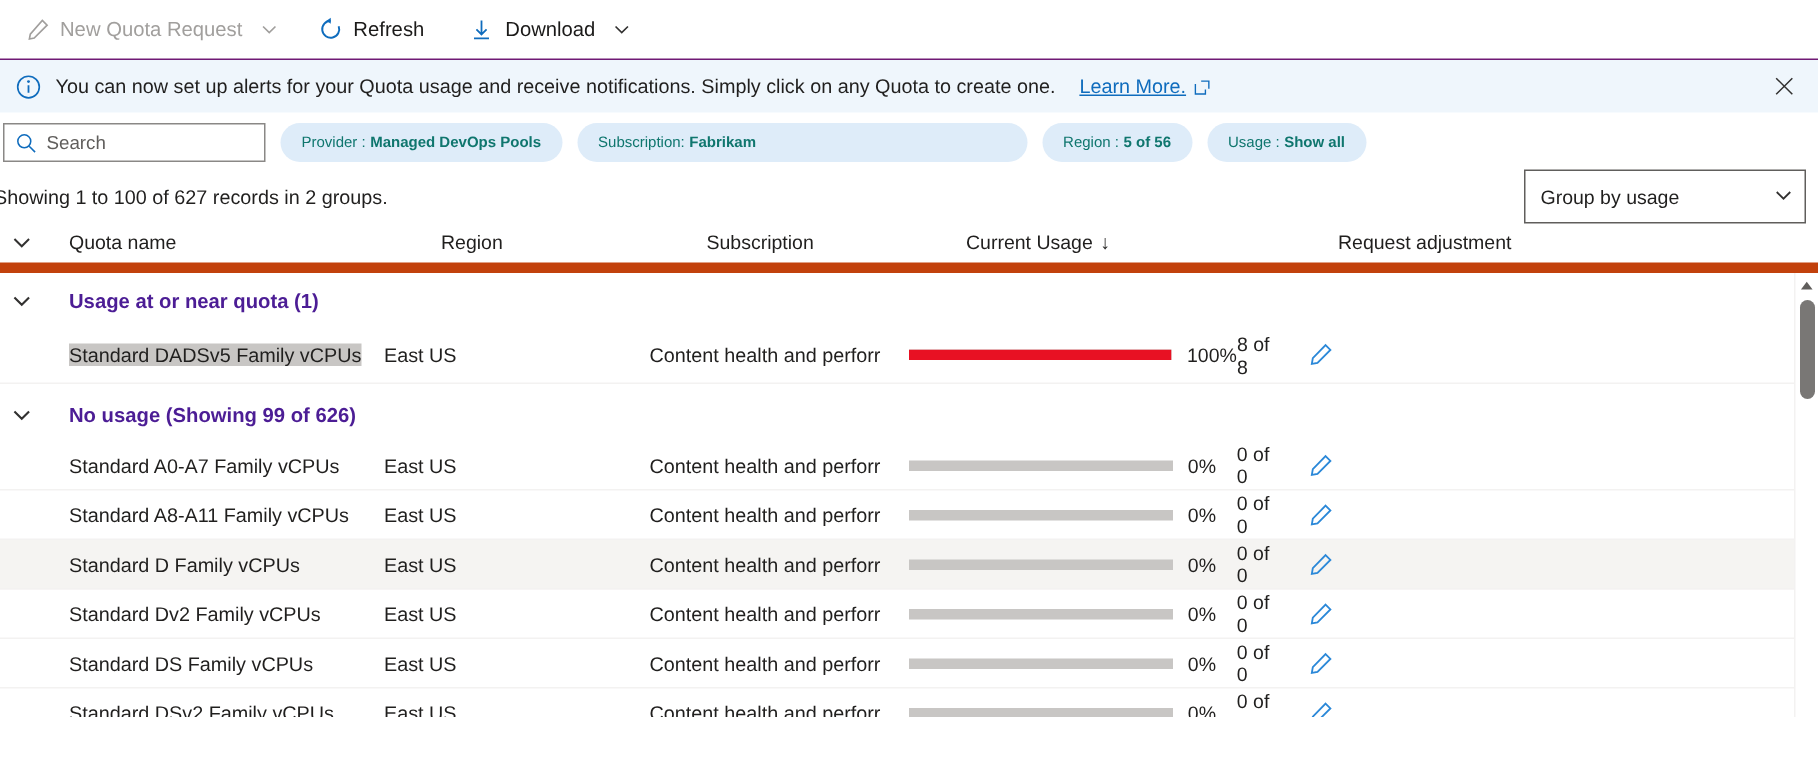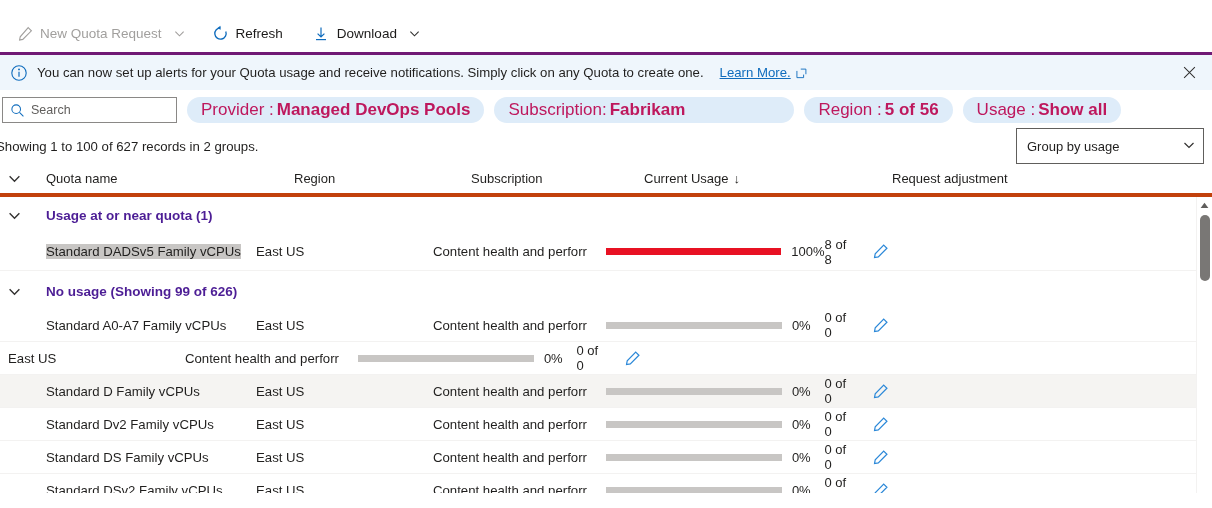--- a/index.html
+++ b/index.html
@@ -13,22 +13,21 @@
   }
 
   
   .toolbar {
     height: 40px;
     display: flex;
     align-items: center;
     padding: 0 0 0 8px;
     gap: 0;
     background: #ffffff;
-    border-bottom: 3px solid #701a75;
-    margin-top: 15px;
+    border-bottom: 1px solid #701a75;
   }
   .tb-item {
     display: flex;
     align-items: center;
     height: 30px;
     padding: 0 8px;
     font-size: 13.5px;
     cursor: pointer;
     gap: 7px;
     white-space: nowrap;
@@ -92,22 +91,22 @@
     padding: 0 6px 0 28px;
     font-family: "Liberation Sans", sans-serif;
     font-size: 12.5px;
     color: #a16207;
   }
   .search-box input::placeholder { color: #605e5c; opacity: 1; }
   .pill {
     height: 26px;
     border-radius: 13px;
     background: #deecf9;
-    color: #be185d;
-    font-size: 17px;
+    color: #0f766e;
+    font-size: 10px;
     display: flex;
     align-items: center;
     padding: 0 14px;
     cursor: pointer;
     white-space: nowrap;
     flex: 0 0 auto;
   }
   .pill .pv { font-weight: bold; margin-left: 3px; }
 
   
@@ -130,21 +129,21 @@
     cursor: pointer;
     margin-right: 4px;
   }
 
   
   .grid { position: relative; }
   .thead {
     display: flex;
     align-items: center;
     height: 34px;
-    border-bottom: 4px solid #c2410c;
+    border-bottom: 7px solid #c2410c;
     font-size: 13px;
     color: #201f1e;
     padding-left: 8px;
   }
   .th { display: flex; align-items: center; }
   .c-exp   { width: 38px; flex: 0 0 38px; display:flex; align-items:center; justify-content:flex-start; }
   .c-name  { width: 248px; flex: 0 0 248px; }
   .c-reg   { width: 177px; flex: 0 0 177px; }
   .c-sub   { width: 173px; flex: 0 0 173px; overflow: hidden; white-space: nowrap; }
   .c-usage { width: 248px; flex: 0 0 248px; display: flex; align-items: center; }
@@ -394,20 +393,21 @@
       <div class="c-adj">
         <span class="pencil">
           <svg width="17" height="17" viewBox="0 0 18 18">
               <path d="M12.4 2.2l3.4 3.4-9.1 9.1-4 .7.7-4z" fill="none" stroke="#2b88d8" stroke-width="1.3"></path>
             </svg>
         </span>
       </div>
     </div>
 
     <div class="row nested">
+      <div class="c-name">Standard A8-A11 Family vCPUs</div>
       <div class="c-reg">East US</div>
       <div class="c-sub">Content health and perforr</div>
       <div class="c-usage bar-wrap">
         <div class="bar"></div>
         <span class="pct">0%</span>
         <span class="ratio">0 of 0</span>
       </div>
       <div class="c-adj">
         <span class="pencil">
           <svg width="17" height="17" viewBox="0 0 18 18">

